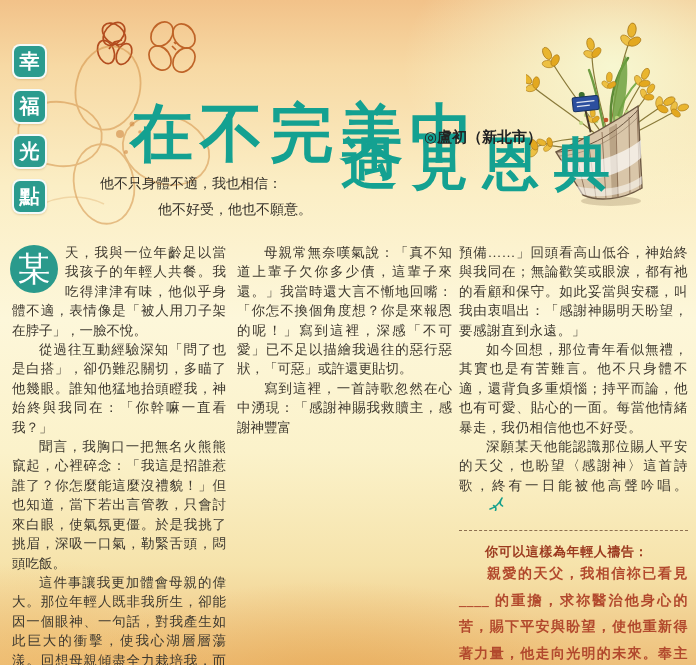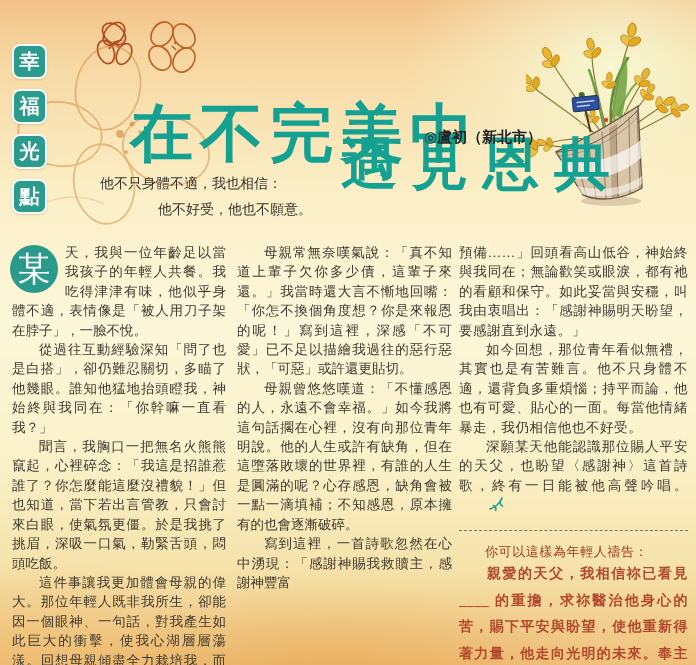--- a/index.html
+++ b/index.html
@@ -34,21 +34,21 @@
   .col p.noindent{text-indent:0;}
   .col1{left:12px;width:214px;}
   .col2{left:237px;width:215px;}
   .col3{left:459px;width:229px;}
   .col3 p{letter-spacing:.6px;}
   .dropcap{float:left;width:48px;height:48px;margin:2px 7px 1px -2px;background:#2a9a8c;border-radius:50%;
            color:#fff;font-size:33px;line-height:48px;text-align:center;text-indent:0;
            font-family:"Liberation Sans","DejaVu Sans",sans-serif;}
   .sprout{display:inline-block;vertical-align:-2px;margin-left:3px;}
   .divider{border:none;border-top:1px dashed #8c6f50;margin:13px 0 11px;}
-  .prayer-head{font-size:13px;font-weight:normal;color:#9c3a1f;letter-spacing:1px;margin:0 0 9px;}
+  .prayer-head{font-size:13px;font-weight:bold;color:#9c3a1f;letter-spacing:1px;margin:0 0 9px;}
   .prayer-body{font-size:14px;font-weight:bold;line-height:26.5px;color:#b2492d;letter-spacing:.8px;
                text-align:justify;margin:0;}
 </style>
 </head>
 <body>
 
 <div class="canvas">
 
   <svg class="deco" style="left:86px;top:12px" width="124" height="74" viewBox="0 0 124 74">
     <g fill="none" stroke="#b34d1f" stroke-width="1.7">
@@ -185,21 +185,20 @@
 
   <div class="col col1">
     <p class="noindent"><span class="dropcap">某</span><span>天，我與一位年齡足以當我孩子的年輕人共餐。我吃得津津有味，他似乎身體不適，表情像是「被人用刀子架在脖子」，一臉不悅。</span></p>
     <p>從過往互動經驗深知「問了也是白搭」，卻仍難忍關切，多瞄了他幾眼。誰知他猛地抬頭瞪我，神始終與我同在：「你幹嘛一直看我？」</p>
     <p>聞言，我胸口一把無名火熊熊竄起，心裡碎念：「我這是招誰惹誰了？你怎麼能這麼沒禮貌！」但也知道，當下若出言管教，只會討來白眼，使氣氛更僵。於是我挑了挑眉，深吸一口氣，勒緊舌頭，悶頭吃飯。</p>
     <p>這件事讓我更加體會母親的偉大。那位年輕人既非我所生，卻能因一個眼神、一句話，對我產生如此巨大的衝擊，使我心湖層層蕩漾。回想母親傾盡全力栽培我，而當時的我，不僅將她的付出視為理所當然，還時常擺臭臉、頂嘴。</p>
   </div>
 
   <div class="col col2">
     <p>母親常無奈嘆氣說：「真不知道上輩子欠你多少債，這輩子來還。」我當時還大言不慚地回嘴：「你怎不換個角度想？你是來報恩的呢！」寫到這裡，深感「不可愛」已不足以描繪我過往的惡行惡狀，「可惡」或許還更貼切。</p>
-    <p>母親曾悠悠嘆道：「不懂感恩的人，永遠不會幸福。」如今我將這句話擱在心裡，沒有向那位青年明說。他的人生或許有缺角，但在這墮落敗壞的世界裡，有誰的人生是圓滿的呢？心存感恩，缺角會被一點一滴填補；不知感恩，原本擁有的也會逐漸破碎。</p>
     <p>寫到這裡，一首詩歌忽然在心中湧現：「感謝神賜我救贖主，感謝神豐富</p>
   </div>
 
   <div class="col col3">
     <p class="noindent">預備……」回頭看高山低谷，神始終與我同在；無論歡笑或眼淚，都有祂的看顧和保守。如此妥當與安穩，叫我由衷唱出：「感謝神賜明天盼望，要感謝直到永遠。」</p>
     <p>如今回想，那位青年看似無禮，其實也是有苦難言。他不只身體不適，還背負多重煩惱；持平而論，他也有可愛、貼心的一面。每當他情緒暴走，我仍相信他也不好受。</p>
     <p><span>深願某天他能認識那位賜人平安的天父，也盼望〈感謝神〉這首詩歌，終有一日能被他高聲吟唱。</span><span class="sprout"><svg width="15" height="15" viewBox="0 0 15 15">
             <path d="M1,13 C5,12 10,8 13,2 M13,2 C10.5,6 10.5,9 13.5,10 M4.5,9.5 c2,1 3,3 2,5" fill="none" stroke="#17a08c" stroke-width="1.6" stroke-linecap="round"></path>
           </svg></span></p>
     <hr class="divider">

